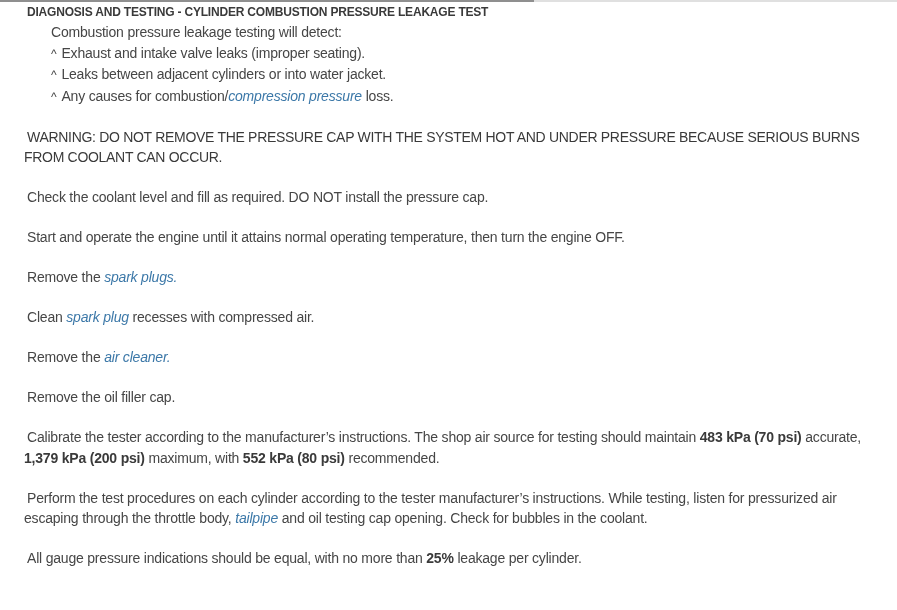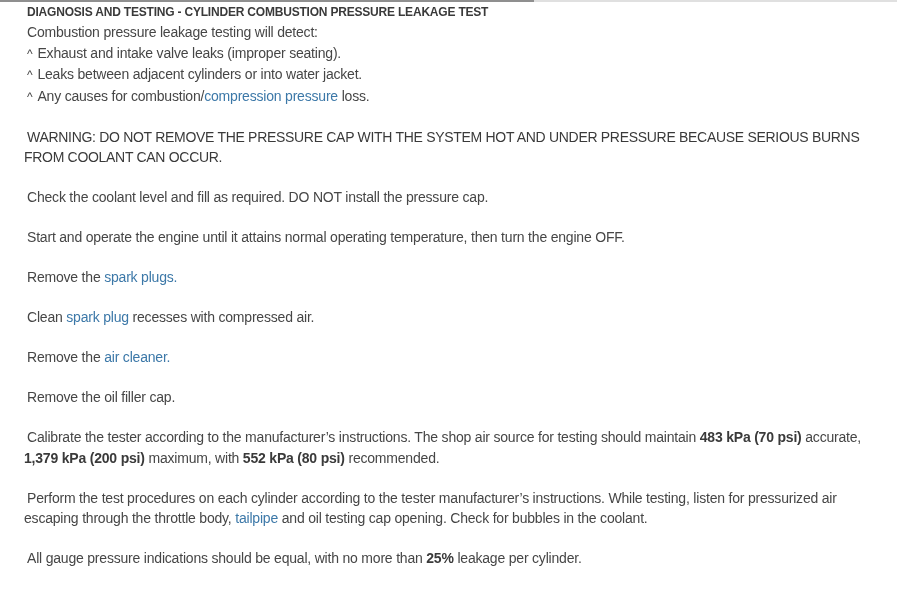--- a/index.html
+++ b/index.html
@@ -31,31 +31,32 @@
     white-space: nowrap;
   }
   .para, .line {
     font-size: 14px;
     line-height: 20.5px;
     letter-spacing: -0.2px;
     text-indent: 3px;
   }
   .para { margin: 0 0 19.5px 0; }
   .block { margin: 0 0 19.5px 0; }
-  .line { text-indent: 3px; }
+  .line { text-indent: 3px; margin-left: 24px; }
   .warning {
     font-weight: 400;
     color: var(--heading, #3a3a3a);
     letter-spacing: -0.3px;
   }
   .bold { font-weight: 700; color: var(--heading, #3a3a3a); }
   .link {
     color: var(--link, #3c78a8);
     text-decoration: none;
     cursor: pointer;
+    font-style: italic;
   }
   .bullet {
     display: inline-block;
     font-size: 12px;
     margin-right: 5px;
     text-indent: 0;
     color: var(--text, #464646);
   }
 </style>
 </head>

